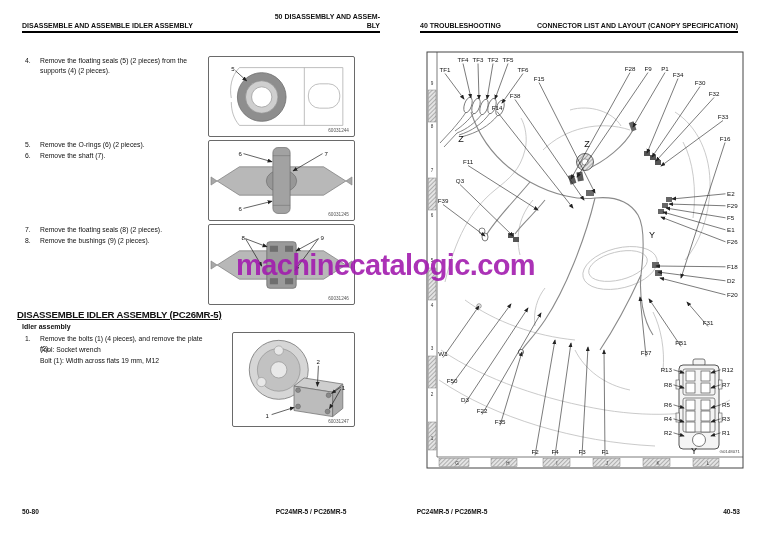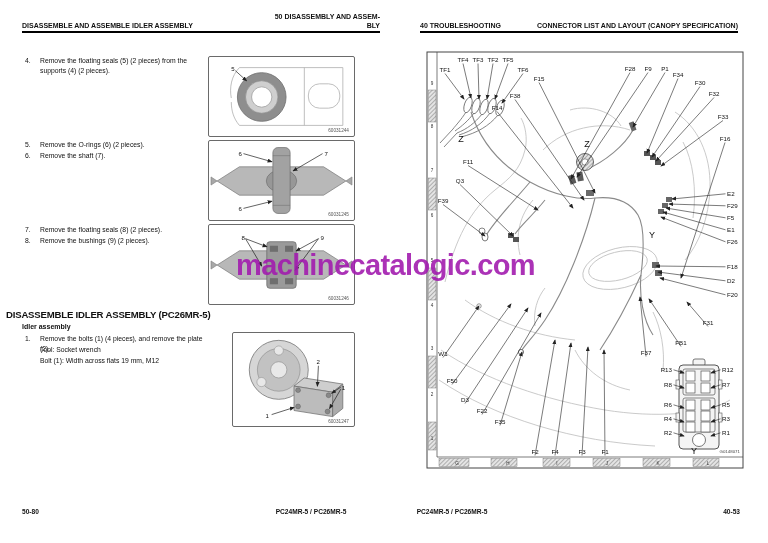--- a/index.html
+++ b/index.html
@@ -58,21 +58,21 @@
 </div>
 <div class="abs step" style="left:25px;top:225px;">
   <span class="n">7.</span>
   <span class="t">Remove the floating seals (8) (2 pieces).</span>
 </div>
 <div class="abs step" style="left:25px;top:236px;">
   <span class="n">8.</span>
   <span class="t">Remove the bushings (9) (2 pieces).</span>
 </div>
 
-<div class="abs sec-h" style="left:6px;top:309px;">DISASSEMBLE IDLER ASSEMBLY (PC26MR-5)</div>
+<div class="abs sec-h" style="left:17px;top:309px;text-decoration:underline;">DISASSEMBLE IDLER ASSEMBLY (PC26MR-5)</div>
 <div class="abs sub-h" style="left:22px;top:323px;">Idler assembly</div>
 <div class="abs step" style="left:25px;top:334px;">
   <span class="n">1.</span>
   <span class="t">Remove the bolts (1) (4 pieces), and remove the plate (2).</span>
 </div>
 <div class="abs indent" style="left:40px;top:345px;">Tool: Socket wrench</div>
 <div class="abs indent" style="left:40px;top:356px;">Bolt (1): Width across flats 19 mm, M12</div>
 
 <div class="figbox" style="left:208px;top:56px;width:145px;height:79px;">
   <svg viewBox="0 0 143 77">

